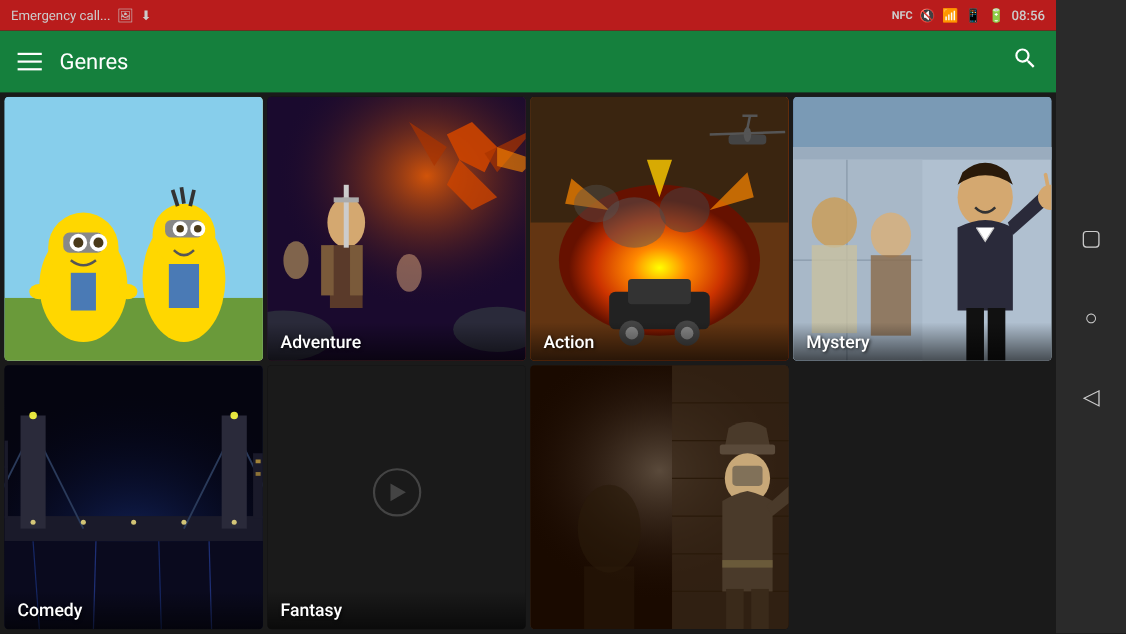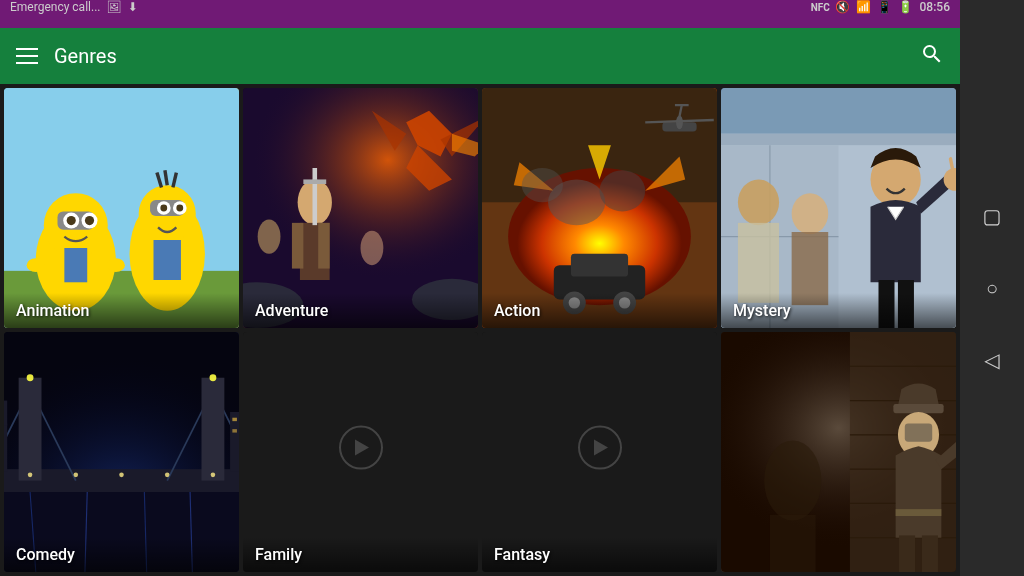--- a/index.html
+++ b/index.html
@@ -9,23 +9,23 @@
       background: #1a1a1a;
       font-family: 'Roboto', Arial, sans-serif;
       overflow: hidden;
       position: relative;
     }
 
     
     .status-bar {
       width: 960px;
       height: 28px;
-      background: #701a75;
-      display: flex;
-      align-items: flex-start;
+      background: #b91c1c;
+      display: flex;
+      align-items: center;
       justify-content: space-between;
       padding: 0 10px;
       position: absolute;
       top: 0; left: 0;
     }
     .status-bar-left {
       display: flex;
       align-items: center;
       gap: 6px;
       color: #ccc;
@@ -282,21 +282,20 @@
           <circle cx="157" cy="105" r="3" fill="#4a3a1a"></circle>
           <circle cx="171" cy="105" r="3" fill="#4a3a1a"></circle>
           <path d="M152 122 Q160 130 168 122" stroke="#555" stroke-width="2" fill="none"></path>
           <rect x="148" y="133" width="24" height="35" fill="#4a7ab5"></rect>
 
           <line x1="160" y1="85" x2="158" y2="72" stroke="#333" stroke-width="3"></line>
           <line x1="155" y1="87" x2="151" y2="74" stroke="#333" stroke-width="3"></line>
           <line x1="165" y1="87" x2="168" y2="74" stroke="#333" stroke-width="3"></line>
         </svg>
       </div>
-      <div class="label">Animation</div>
     </div>
 
     <div class="genre-card card-adventure">
       <div class="bg">
         <svg width="100%" height="100%" viewBox="0 0 240 210" preserveAspectRatio="xMidYMid slice">
 
           <defs>
             <radialGradient id="glow1" cx="60%" cy="30%" r="50%">
               <stop offset="0%" stop-color="#ff6600" stop-opacity="0.8"></stop>
               <stop offset="100%" stop-color="#1a0a2e" stop-opacity="0"></stop>
@@ -461,25 +460,20 @@
           <rect x="3" y="85" width="4" height="3" fill="#ffcc44" opacity="0.7"></rect>
           <rect x="11" y="85" width="4" height="3" fill="#ffcc44" opacity="0.7"></rect>
           <rect x="217" y="75" width="4" height="3" fill="#ffcc44" opacity="0.6"></rect>
           <rect x="225" y="75" width="4" height="3" fill="#ffcc44" opacity="0.6"></rect>
           <rect x="217" y="85" width="4" height="3" fill="#ffcc44" opacity="0.5"></rect>
         </svg>
       </div>
       <div class="label">Comedy</div>
     </div>
 
-    <div class="genre-card card-family">
-      <div class="bg"></div>
-      <div class="play-placeholder"></div>
-      <div class="label">Family</div>
-    </div>
 
     <div class="genre-card card-fantasy">
       <div class="bg"></div>
       <div class="play-placeholder"></div>
       <div class="label">Fantasy</div>
     </div>
 
     <div class="genre-card card-mystery">
       <div class="bg">
         <svg width="100%" height="100%" viewBox="0 0 240 210" preserveAspectRatio="xMidYMid slice">

